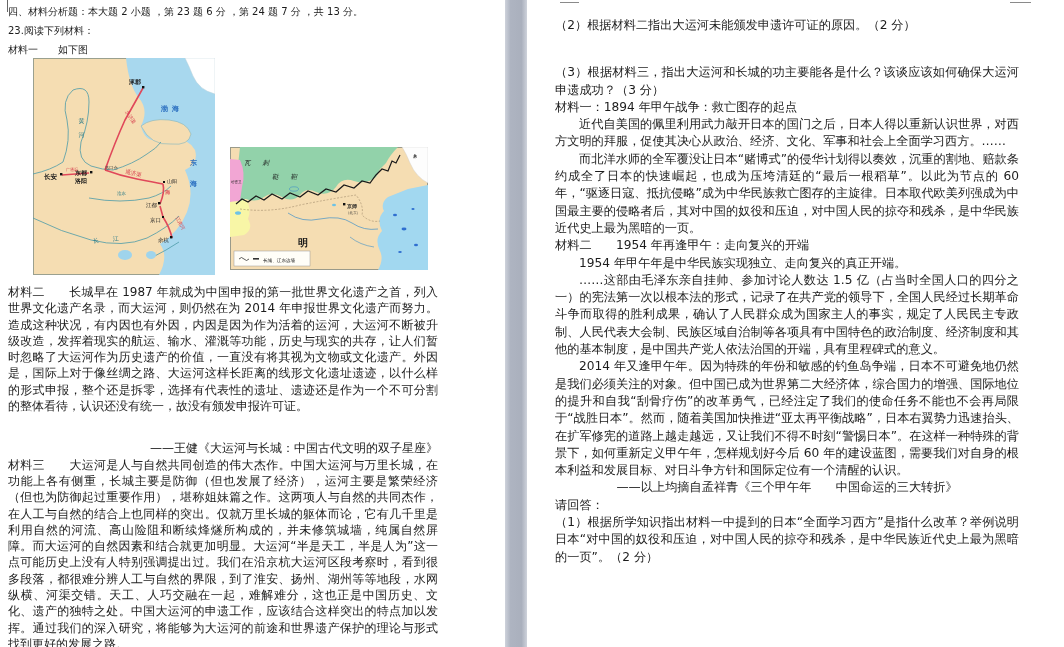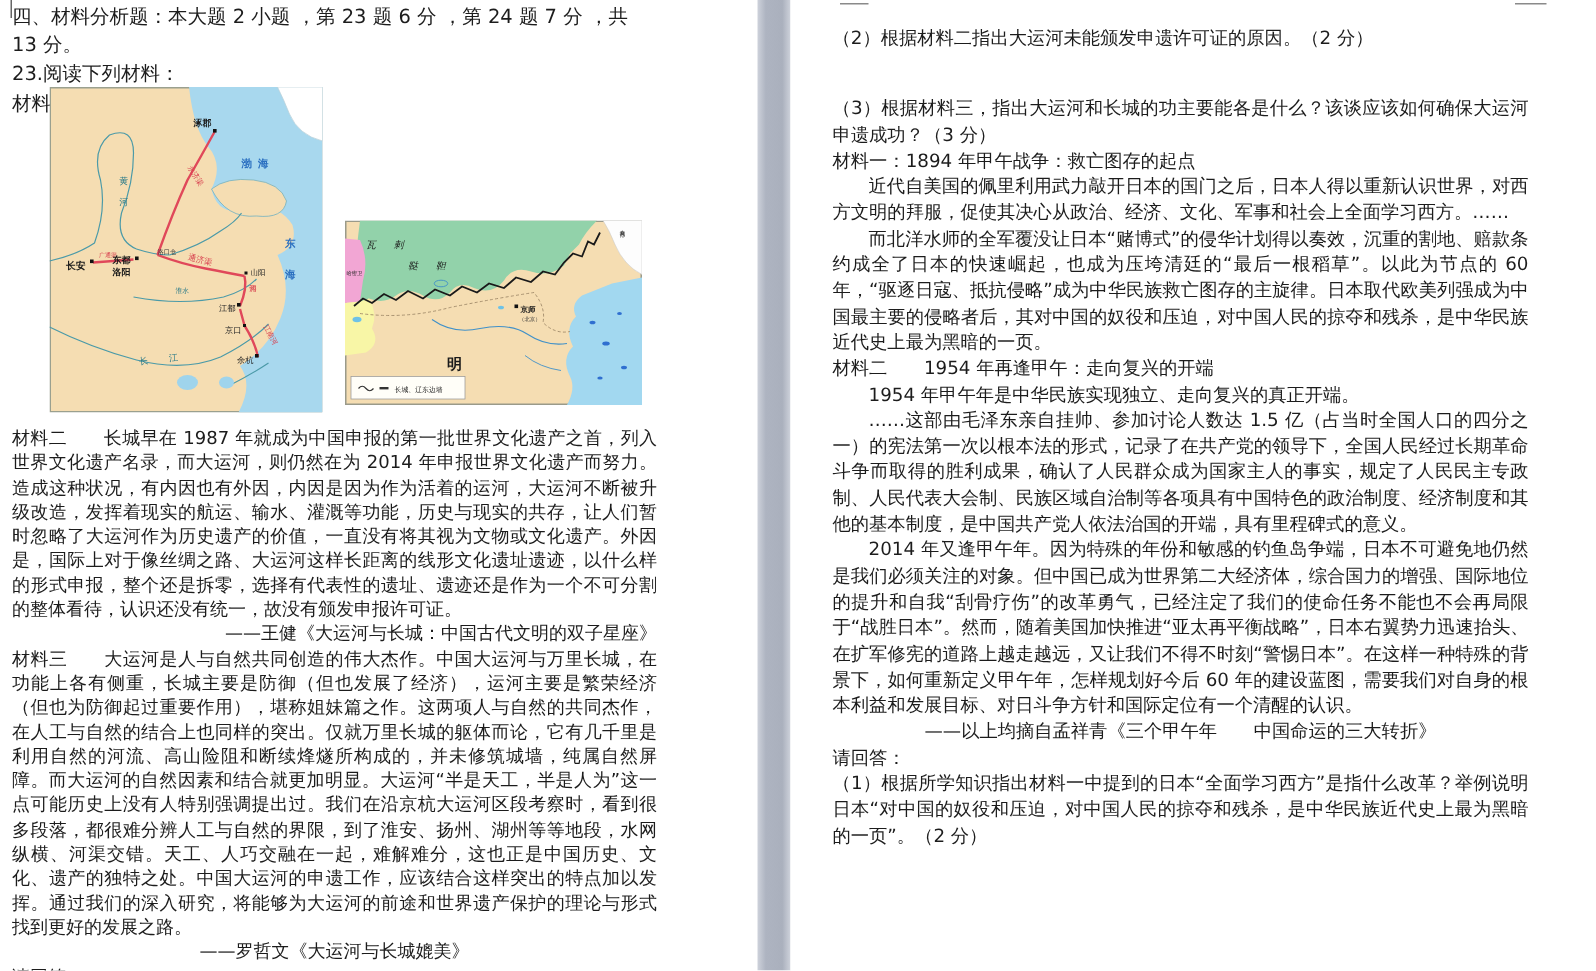--- a/index.html
+++ b/index.html
@@ -4,27 +4,27 @@
 <style>
   html,body{margin:0;padding:0;width:1064px;height:647px;overflow:hidden;
     background:#ffffff;font-family:"DejaVu Sans","Liberation Sans",sans-serif;color:#1c1c1c;}
   .canvas{position:relative;width:1064px;height:647px;background:#fff;}
   .page{position:absolute;top:0;height:647px;background:#ffffff;}
   .page-left{left:0;width:505px;}
   .page-right{left:527px;width:537px;}
   .gutter{position:absolute;left:505px;top:0;width:22px;height:647px;
     background:linear-gradient(90deg,#ced2db 0%,#aeb4c1 25%,#aab0bd 75%,#ced2db 100%);}
   p{margin:0;}
-  .lp-top{position:absolute;left:8px;top:2px;width:430px;font-size:13px;line-height:19.2px;}
+  .lp-top{position:absolute;left:8px;top:2px;width:430px;font-size:10px;line-height:19.2px;}
   .figures{position:absolute;left:33px;top:58px;width:420px;height:222px;}
   .canal-svg{position:absolute;left:0;top:0;}
   .ming-svg{position:absolute;left:197px;top:89px;}
   .lp-body{position:absolute;left:8px;top:284px;width:430px;font-size:12px;line-height:16.3px;text-align:justify;}
   .rp-body{position:absolute;left:28px;top:4px;width:464px;font-size:12.2px;line-height:17.3px;text-align:justify;}
-  .src-right{text-align:right;}
+  .src-right{text-align:right;margin-top:26px;}
   .src-center{text-align:center;}
   .mt13{margin-top:13px;} .mt30{margin-top:30px;} .mt12{margin-top:12px;}
   .ind{text-indent:24px;}
   .crop-v{position:absolute;left:7px;top:0;width:1px;height:12px;background:#666;}
   .crop-h1{position:absolute;left:33px;top:2px;width:19px;height:1px;background:#8a8a8a;}
   .crop-h2{position:absolute;left:483px;top:2px;width:21px;height:1px;background:#8a8a8a;}
   svg text{font-family:"DejaVu Sans","Liberation Sans",sans-serif;}
   .mcity{font-weight:bold;fill:#1a1a1a;}
   .mred{fill:#d8404f;}
   .msea{fill:#2a6fc0;font-weight:bold;}

